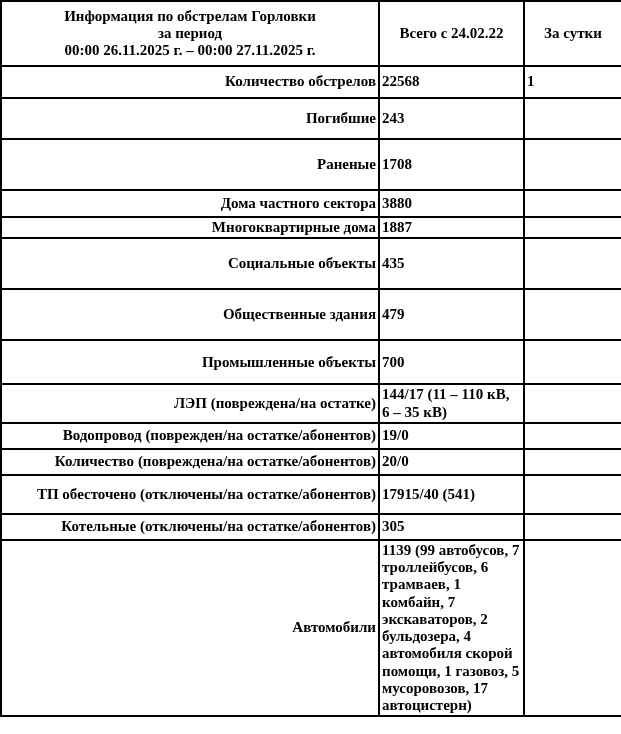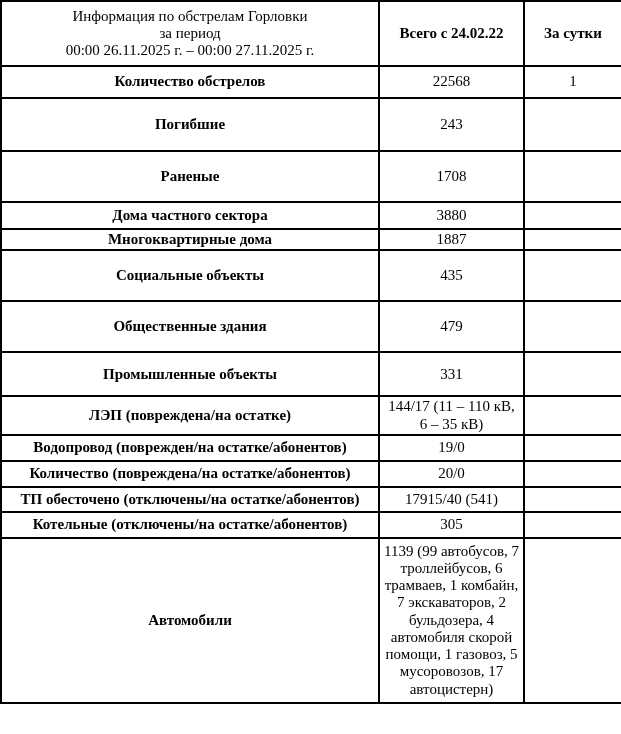--- a/index.html
+++ b/index.html
@@ -21,40 +21,39 @@
   table.report td, table.report th {
     border: 2px solid #000000;
     vertical-align: middle;
     font-size: 15px;
     line-height: 1.15;
     padding: 1px 2px;
     overflow: hidden;
   }
   .title-cell {
     text-align: center;
-    font-weight: normal;
+    font-weight: bold;
     white-space: pre-line;
   }
   .col-head {
     text-align: center;
     font-weight: bold;
     margin-left: 24px;
   }
   .label-cell {
-    text-align: center;
+    text-align: right;
     padding-left: 5px;
     padding-right: 3px;
     font-weight: bold;
   }
   .label-cell .note {
     font-weight: bold;
   }
   .val-cell {
-    text-align: center;
-    font-weight: normal;
+    font-weight: bold;
     white-space: pre-line;
   }
 </style>
 </head>
 <body>
 
 <table class="report">
   <colgroup>
     <col style="width:378px">
     <col style="width:145px">
@@ -66,21 +65,21 @@
 за период
 00:00 26.11.2025 г. – 00:00 27.11.2025 г.</th>
       <th class="col-head">Всего с 24.02.22</th>
       <th class="col-head">За сутки</th>
     </tr>
     <tr style="height:32px">
       <td class="label-cell"><span>Количество обстрелов</span><span class="note"></span></td>
       <td class="val-cell">22568</td>
       <td class="val-cell">1</td>
     </tr>
-    <tr style="height:53px">
+    <tr style="height:41px">
       <td class="label-cell"><span>Погибшие</span><span class="note"></span></td>
       <td class="val-cell">243</td>
       <td class="val-cell"></td>
     </tr>
     <tr style="height:51px">
       <td class="label-cell"><span>Раненые</span><span class="note"></span></td>
       <td class="val-cell">1708</td>
       <td class="val-cell"></td>
     </tr>
     <tr style="height:27px">
@@ -98,40 +97,40 @@
       <td class="val-cell">435</td>
       <td class="val-cell"></td>
     </tr>
     <tr style="height:51px">
       <td class="label-cell"><span>Общественные здания</span><span class="note"></span></td>
       <td class="val-cell">479</td>
       <td class="val-cell"></td>
     </tr>
     <tr style="height:44px">
       <td class="label-cell"><span>Промышленные объекты</span><span class="note"></span></td>
-      <td class="val-cell">331</td>
+      <td class="val-cell">700</td>
       <td class="val-cell"></td>
     </tr>
     <tr style="height:35px">
       <td class="label-cell"><span>ЛЭП</span><span class="note"> (повреждена/на остатке)</span></td>
       <td class="val-cell">144/17 (11 – 110 кВ,
 6 – 35 кВ)</td>
       <td class="val-cell"></td>
     </tr>
     <tr style="height:26px">
       <td class="label-cell"><span>Водопровод</span><span class="note"> (поврежден/на остатке/абонентов)</span></td>
       <td class="val-cell">19/0</td>
       <td class="val-cell"></td>
     </tr>
     <tr style="height:26px">
       <td class="label-cell"><span>Количество</span><span class="note"> (повреждена/на остатке/абонентов)</span></td>
       <td class="val-cell">20/0</td>
       <td class="val-cell"></td>
     </tr>
-    <tr style="height:25px">
+    <tr style="height:39px">
       <td class="label-cell"><span>ТП обесточено</span><span class="note"> (отключены/на остатке/абонентов)</span></td>
       <td class="val-cell">17915/40 (541)</td>
       <td class="val-cell"></td>
     </tr>
     <tr style="height:26px">
       <td class="label-cell"><span>Котельные</span><span class="note"> (отключены/на остатке/абонентов)</span></td>
       <td class="val-cell">305</td>
       <td class="val-cell"></td>
     </tr>
     <tr style="height:165px">

